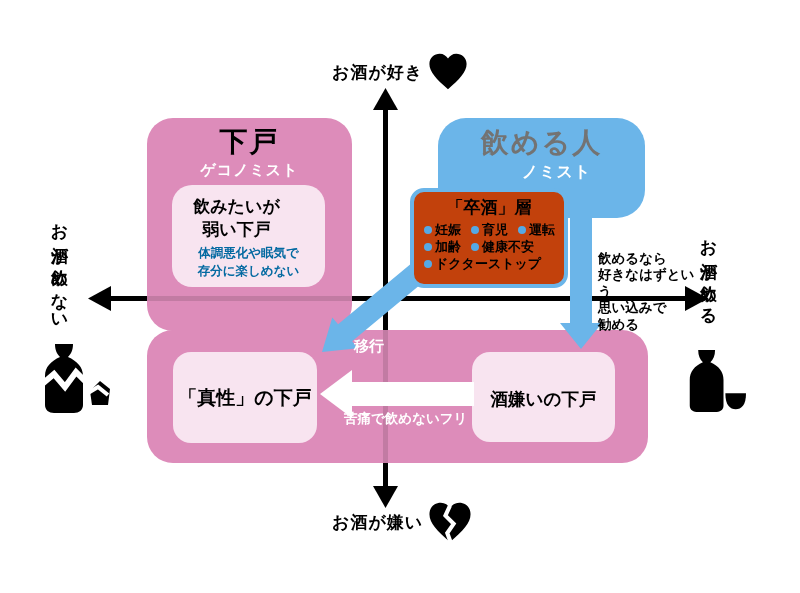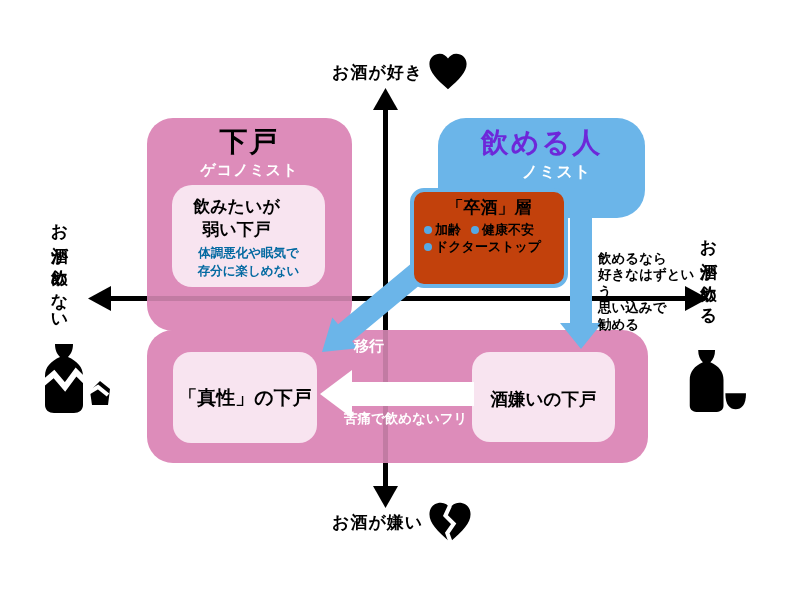--- a/index.html
+++ b/index.html
@@ -7,21 +7,21 @@
   #canvas{position:relative;width:800px;height:593px;background:#ffffff;overflow:hidden;}
   .layer{position:absolute;left:0;top:0;width:800px;height:593px;}
   .abs{position:absolute;}
   .box{position:absolute;border-radius:26px;}
   .pink{background:#DD8CBA;}
   .lightpink{background:#F8E4F0;border-radius:18px;}
   .bluebox{background:#6BB5E9;}
   .ghost{position:absolute;background:rgba(0,0,0,0.12);}
   .ttl-big{font-size:28px;font-weight:900;color:#000;letter-spacing:2px;text-align:center;line-height:1;}
   .ttl-sub{font-size:15px;font-weight:800;color:#fff;letter-spacing:1px;text-align:center;line-height:1;}
-  .ttl-blue{color:#6d28d9;}
+  .ttl-blue{color:#737373;}
   .inner-title{font-size:17px;font-weight:800;color:#000;text-align:center;line-height:1.35;}
   .inner-desc{font-size:12.5px;font-weight:600;color:#0369a1;text-align:center;line-height:1.4;}
   .cell-label{font-size:18px;font-weight:800;color:#000;text-align:center;}
   .white-label{color:#fff;font-weight:700;}
   .axis-label{font-size:17px;font-weight:800;color:#000;letter-spacing:1px;}
   .v-label{writing-mode:vertical-rl;text-orientation:upright;letter-spacing:2px;}
   .sotsushu{position:absolute;left:410px;top:188px;width:158px;height:100px;background:#c2410c;
     border:4px solid #6BB5E9;border-radius:14px;box-sizing:border-box;z-index:6;}
   .sotsushu h3{margin:4px 0 2px 0;text-align:center;font-size:17px;font-weight:800;color:#000;}
   .brows{padding:0 0 0 10px;}
@@ -75,20 +75,34 @@
 
   <div class="abs ttl-big ttl-blue z7" style="left:438px;top:129px;width:207px;">飲める人</div>
   <div class="abs ttl-sub z7" style="left:438px;top:164px;width:237px;font-size:16px;">ノミスト</div>
 
   <div class="sotsushu">
     <h3>「卒酒」層</h3>
     <div class="brows">
       <div class="brow">
         <span class="bitem">
             <span class="dot"></span>
+            <span>妊娠</span>
+          </span>
+        <span class="bitem">
+            <span class="dot"></span>
+            <span>育児</span>
+          </span>
+        <span class="bitem">
+            <span class="dot"></span>
+            <span>運転</span>
+          </span>
+      </div>
+      <div class="brow">
+        <span class="bitem">
+            <span class="dot"></span>
             <span>加齢</span>
           </span>
         <span class="bitem">
             <span class="dot"></span>
             <span>健康不安</span>
           </span>
       </div>
       <div class="brow">
         <span class="bitem">
             <span class="dot"></span>

